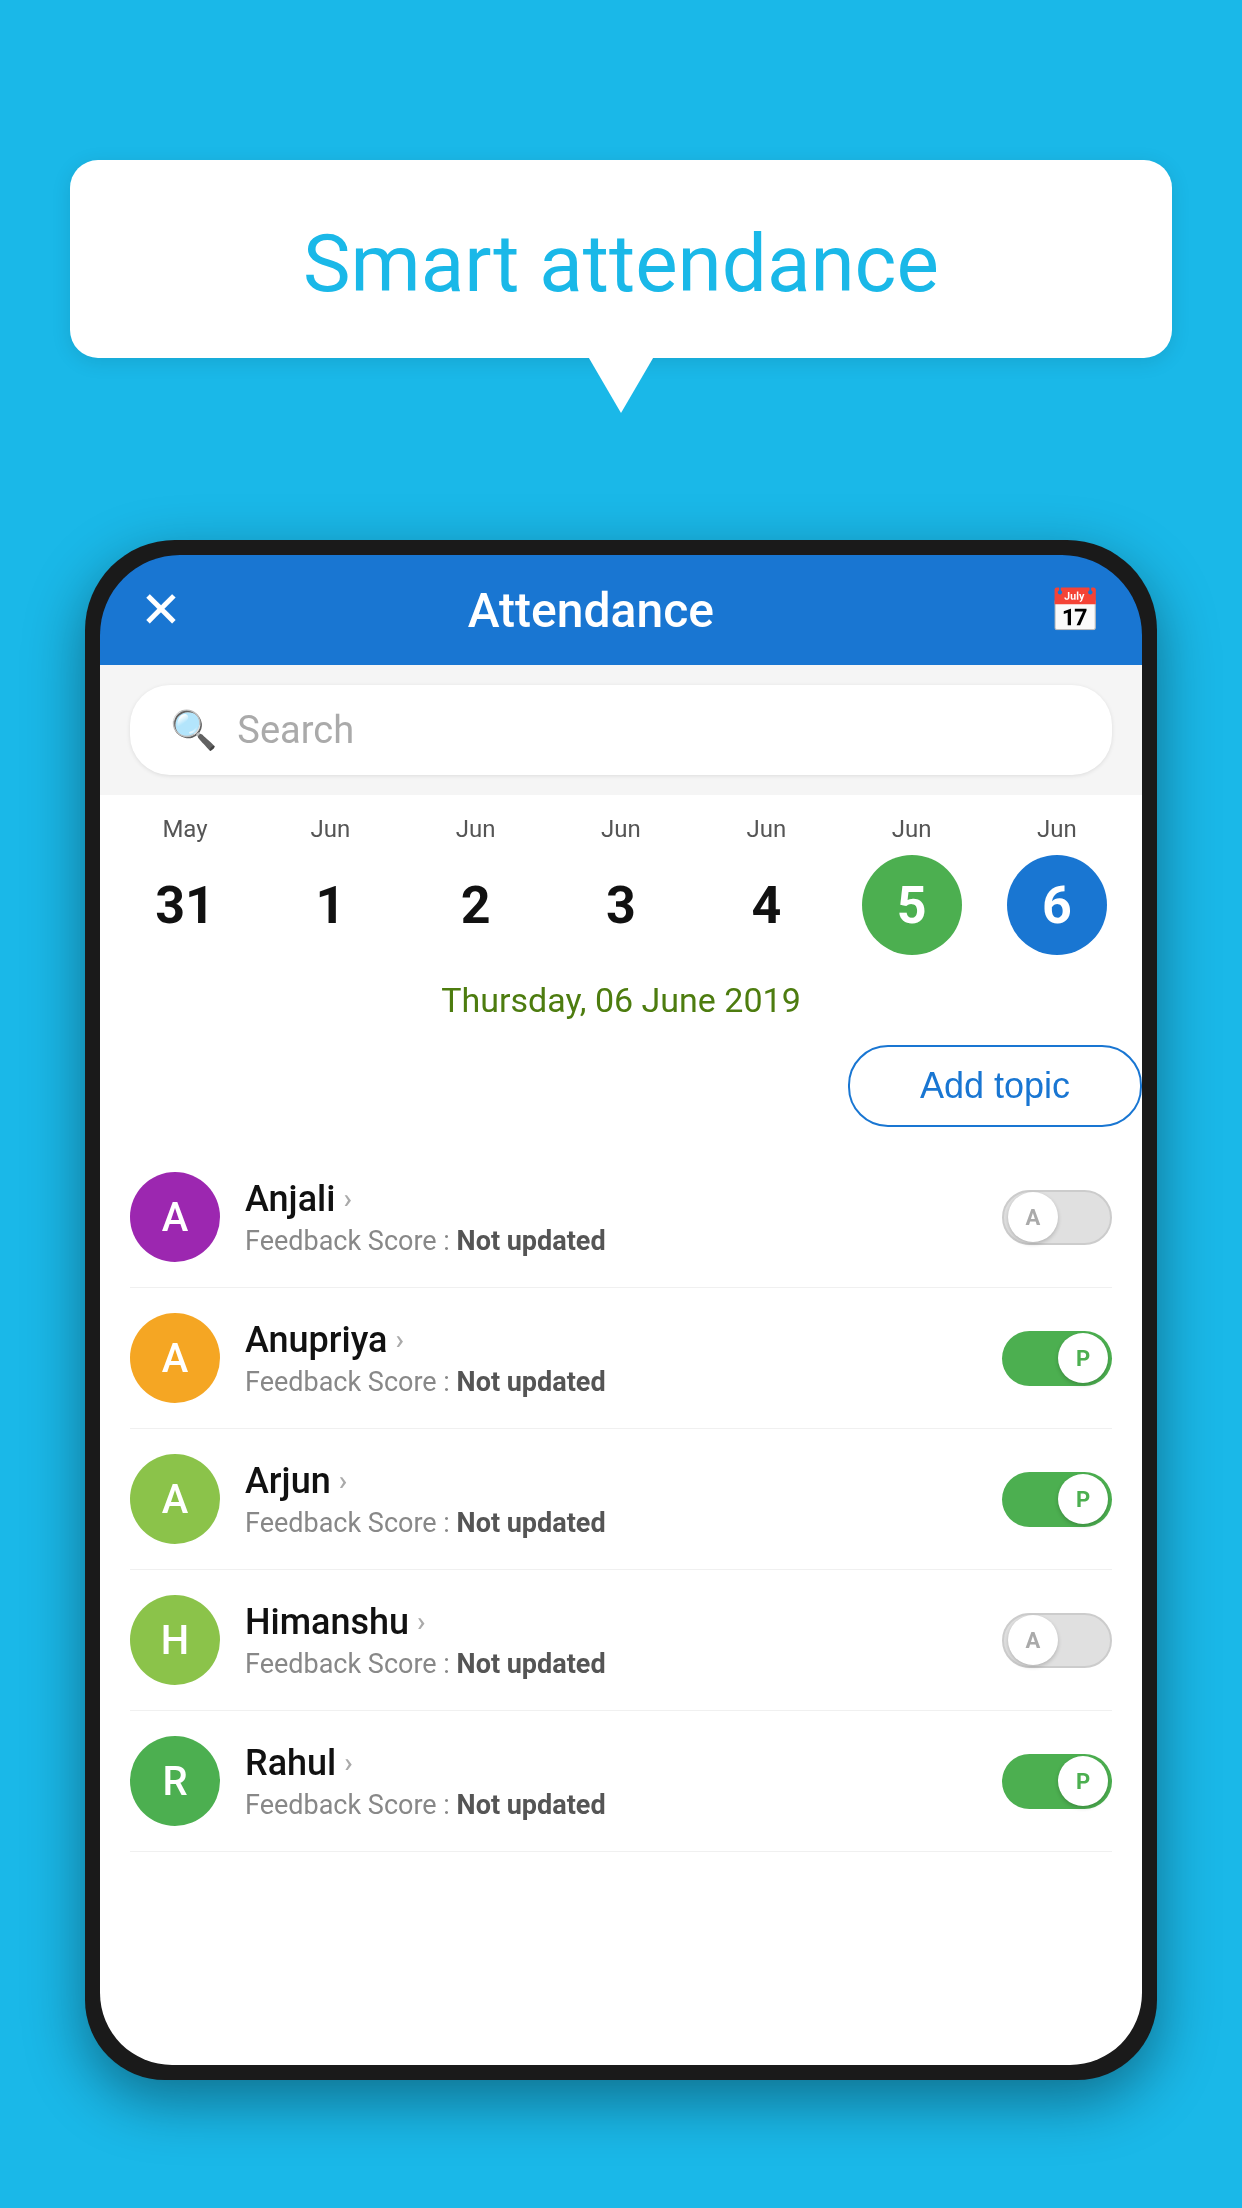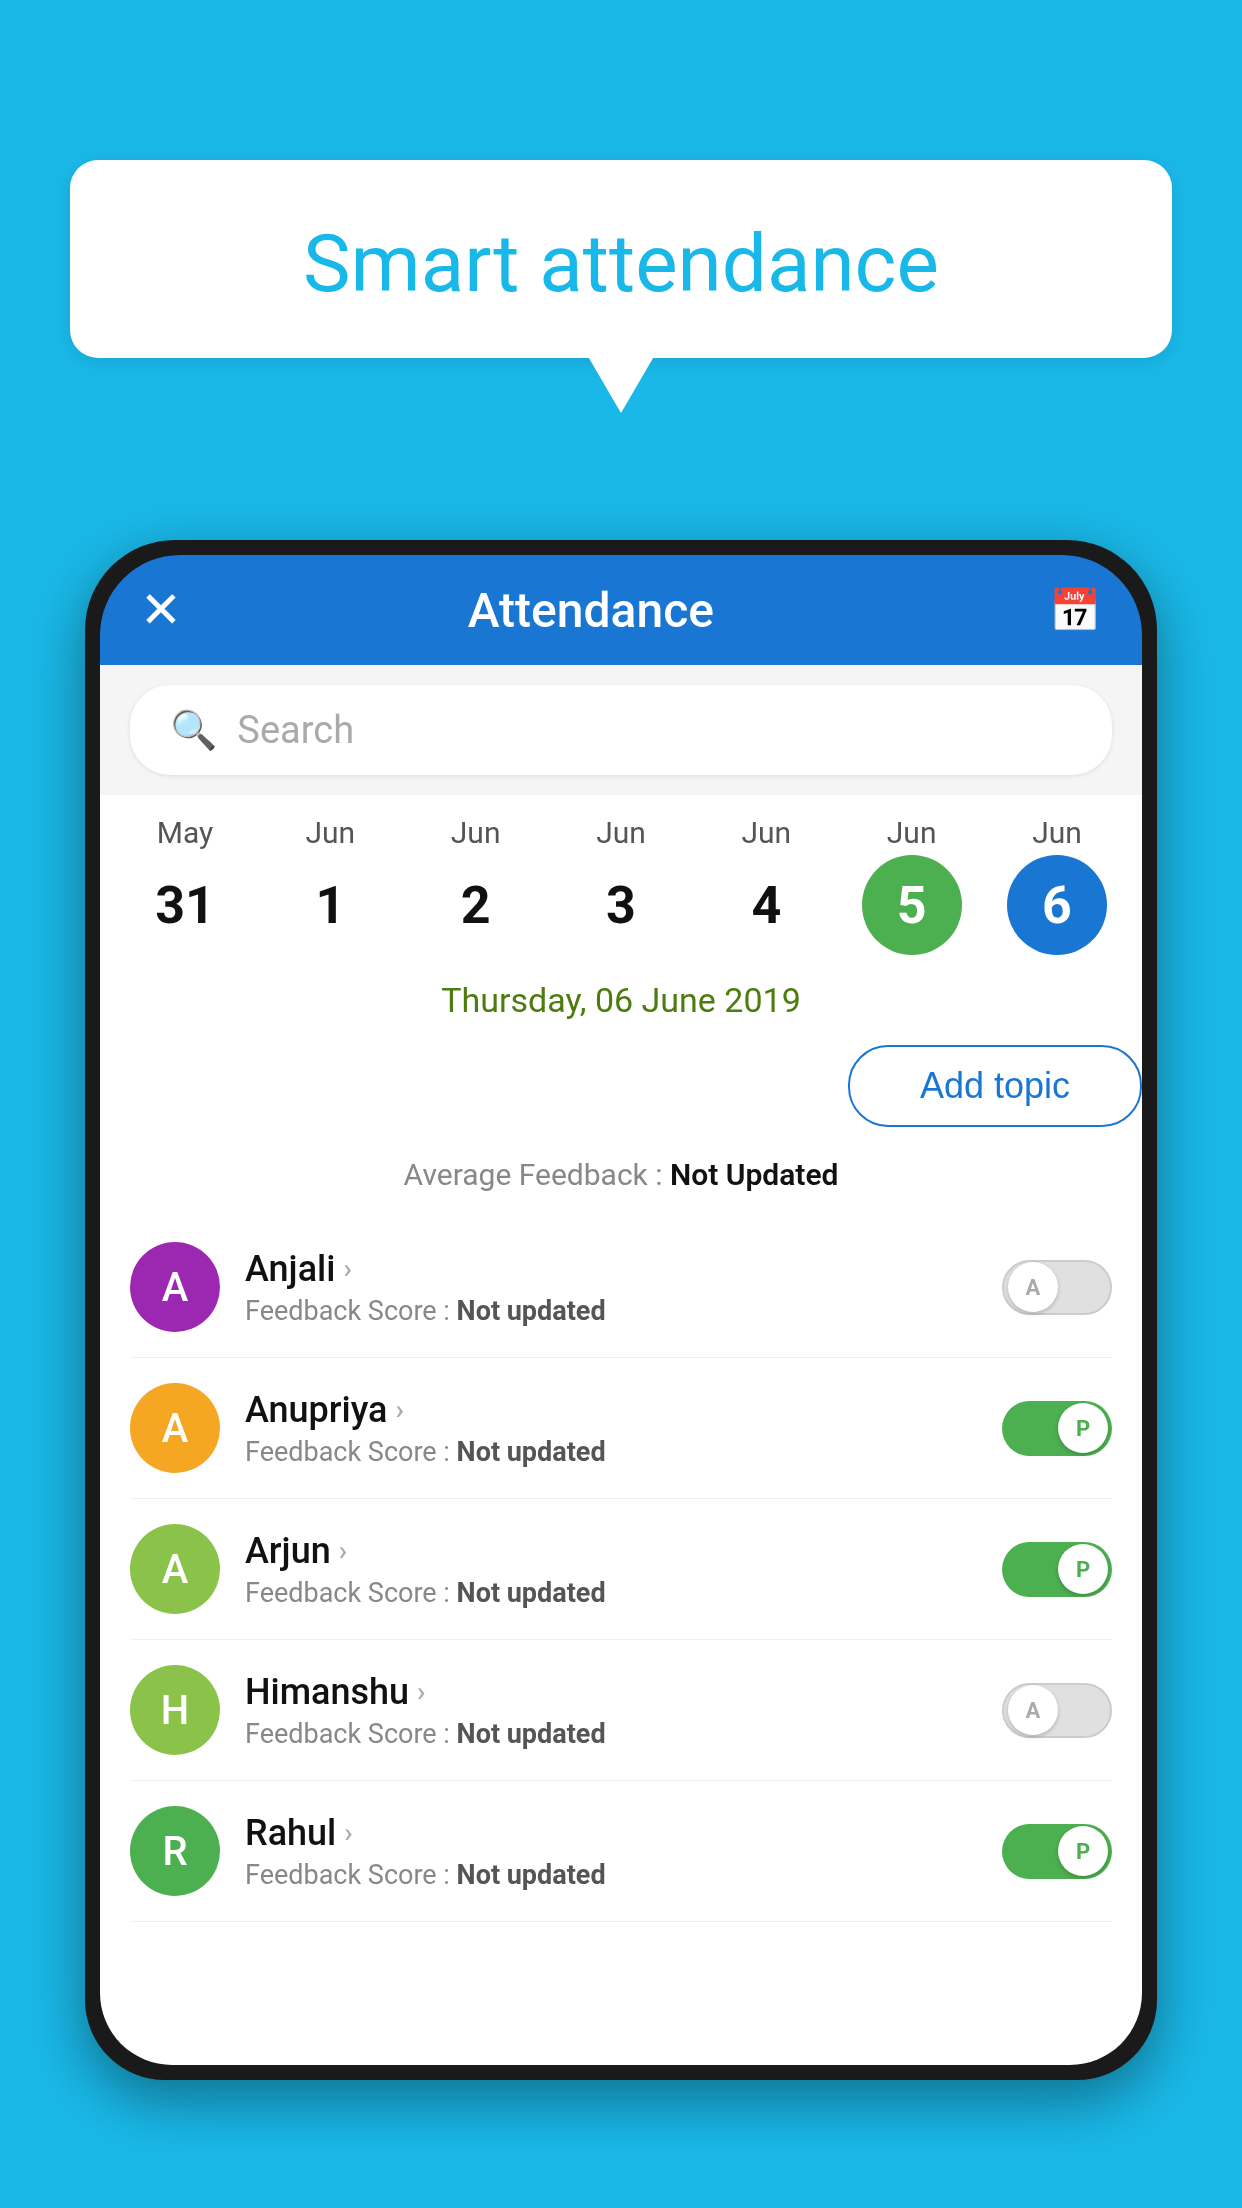--- a/index.html
+++ b/index.html
@@ -194,23 +194,23 @@
     }
 
     .date-col {
       display: flex;
       flex-direction: column;
       align-items: center;
       width: 130px;
     }
 
     .date-month {
-      font-size: 30px;
+      font-size: 24px;
       color: #555;
-      margin-bottom: 5px;
+      margin-bottom: 12px;
     }
 
     .date-num {
       width: 100px;
       height: 100px;
       display: flex;
       align-items: center;
       justify-content: center;
       font-size: 52px;
       font-weight: 700;
@@ -422,23 +422,20 @@
               <div class="date-num active-blue">6</div>
             </div>
           </div>
 
         <div class="selected-date">Thursday, 06 June 2019</div>
 
         <div class="add-topic-btn">
           <button>Add topic</button>
         </div>
 
-        <div class="feedback-line">
-          <span>Average Feedback : </span><strong>Not Updated</strong>
-        </div>
 
         <div class="student-list" id="student-list">
         <div class="student-item">
               <div class="avatar" style="background: rgb(156, 39, 176);">A</div>
               <div class="student-info">
                 <div class="student-name">Anjali <span class="chevron">›</span></div>
                 <div class="feedback-score">Feedback Score : <strong>Not updated</strong></div>
               </div>
               <div class="toggle-container">
                 <div class="toggle off">

